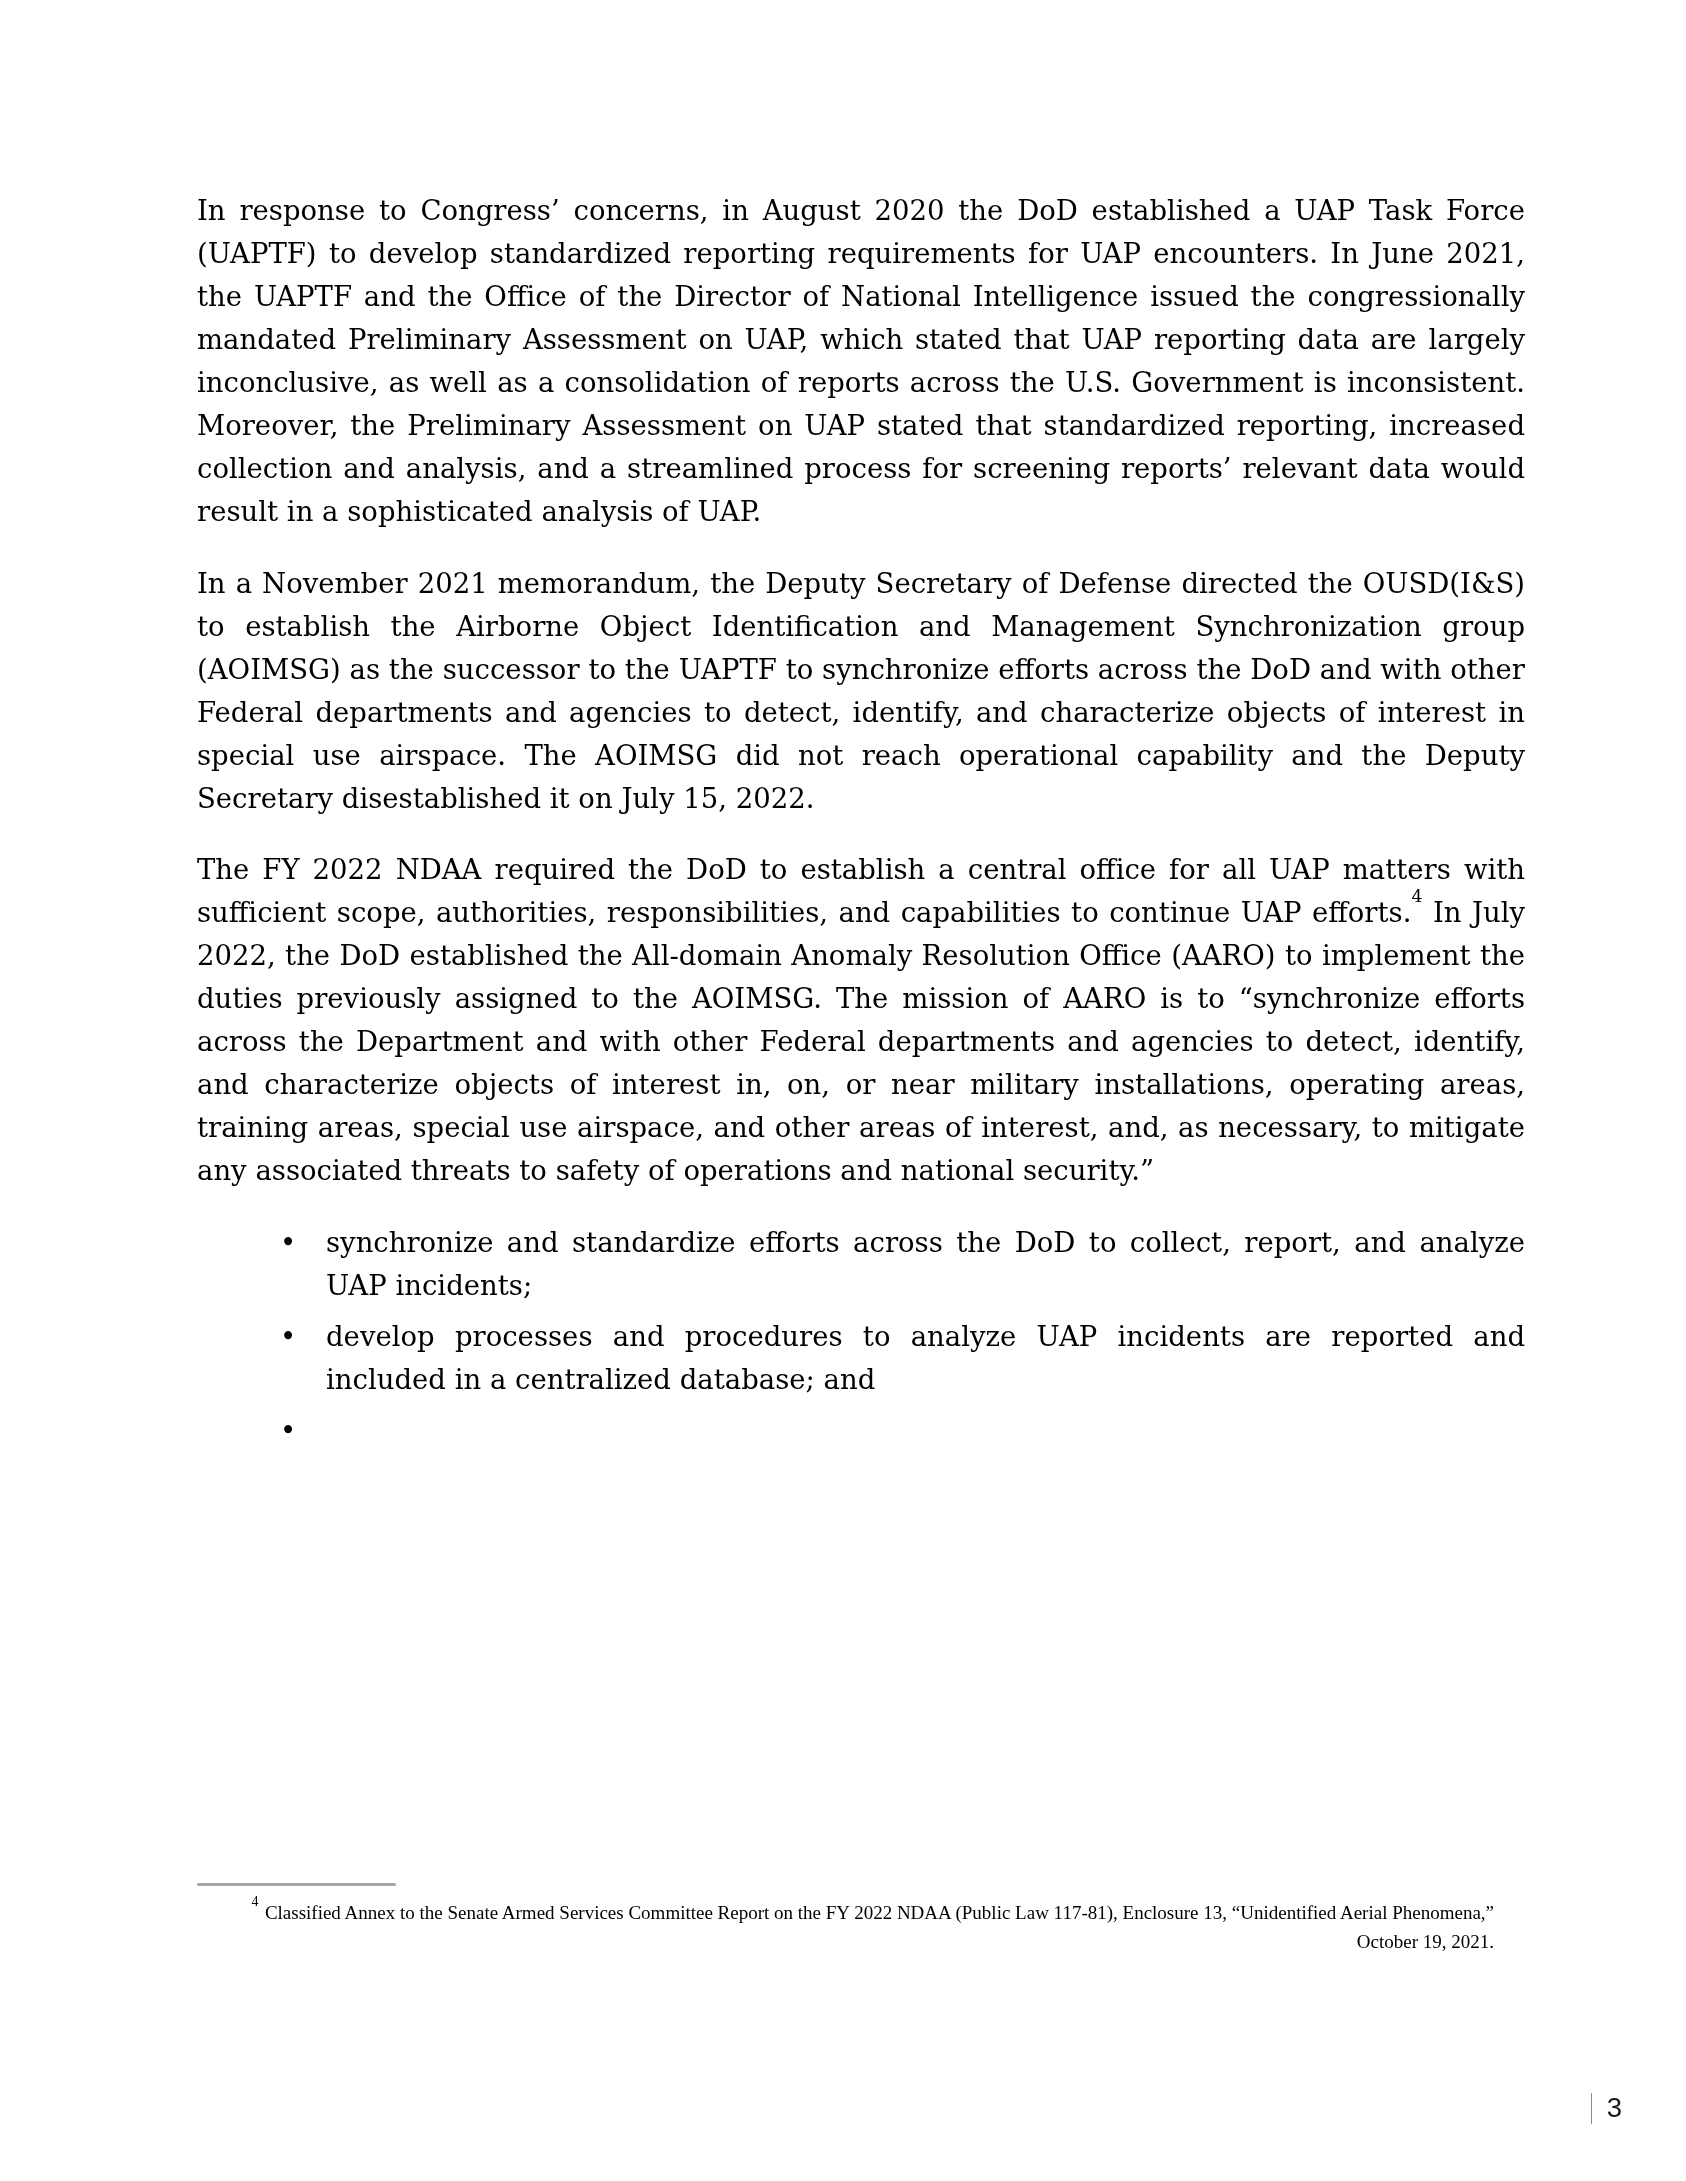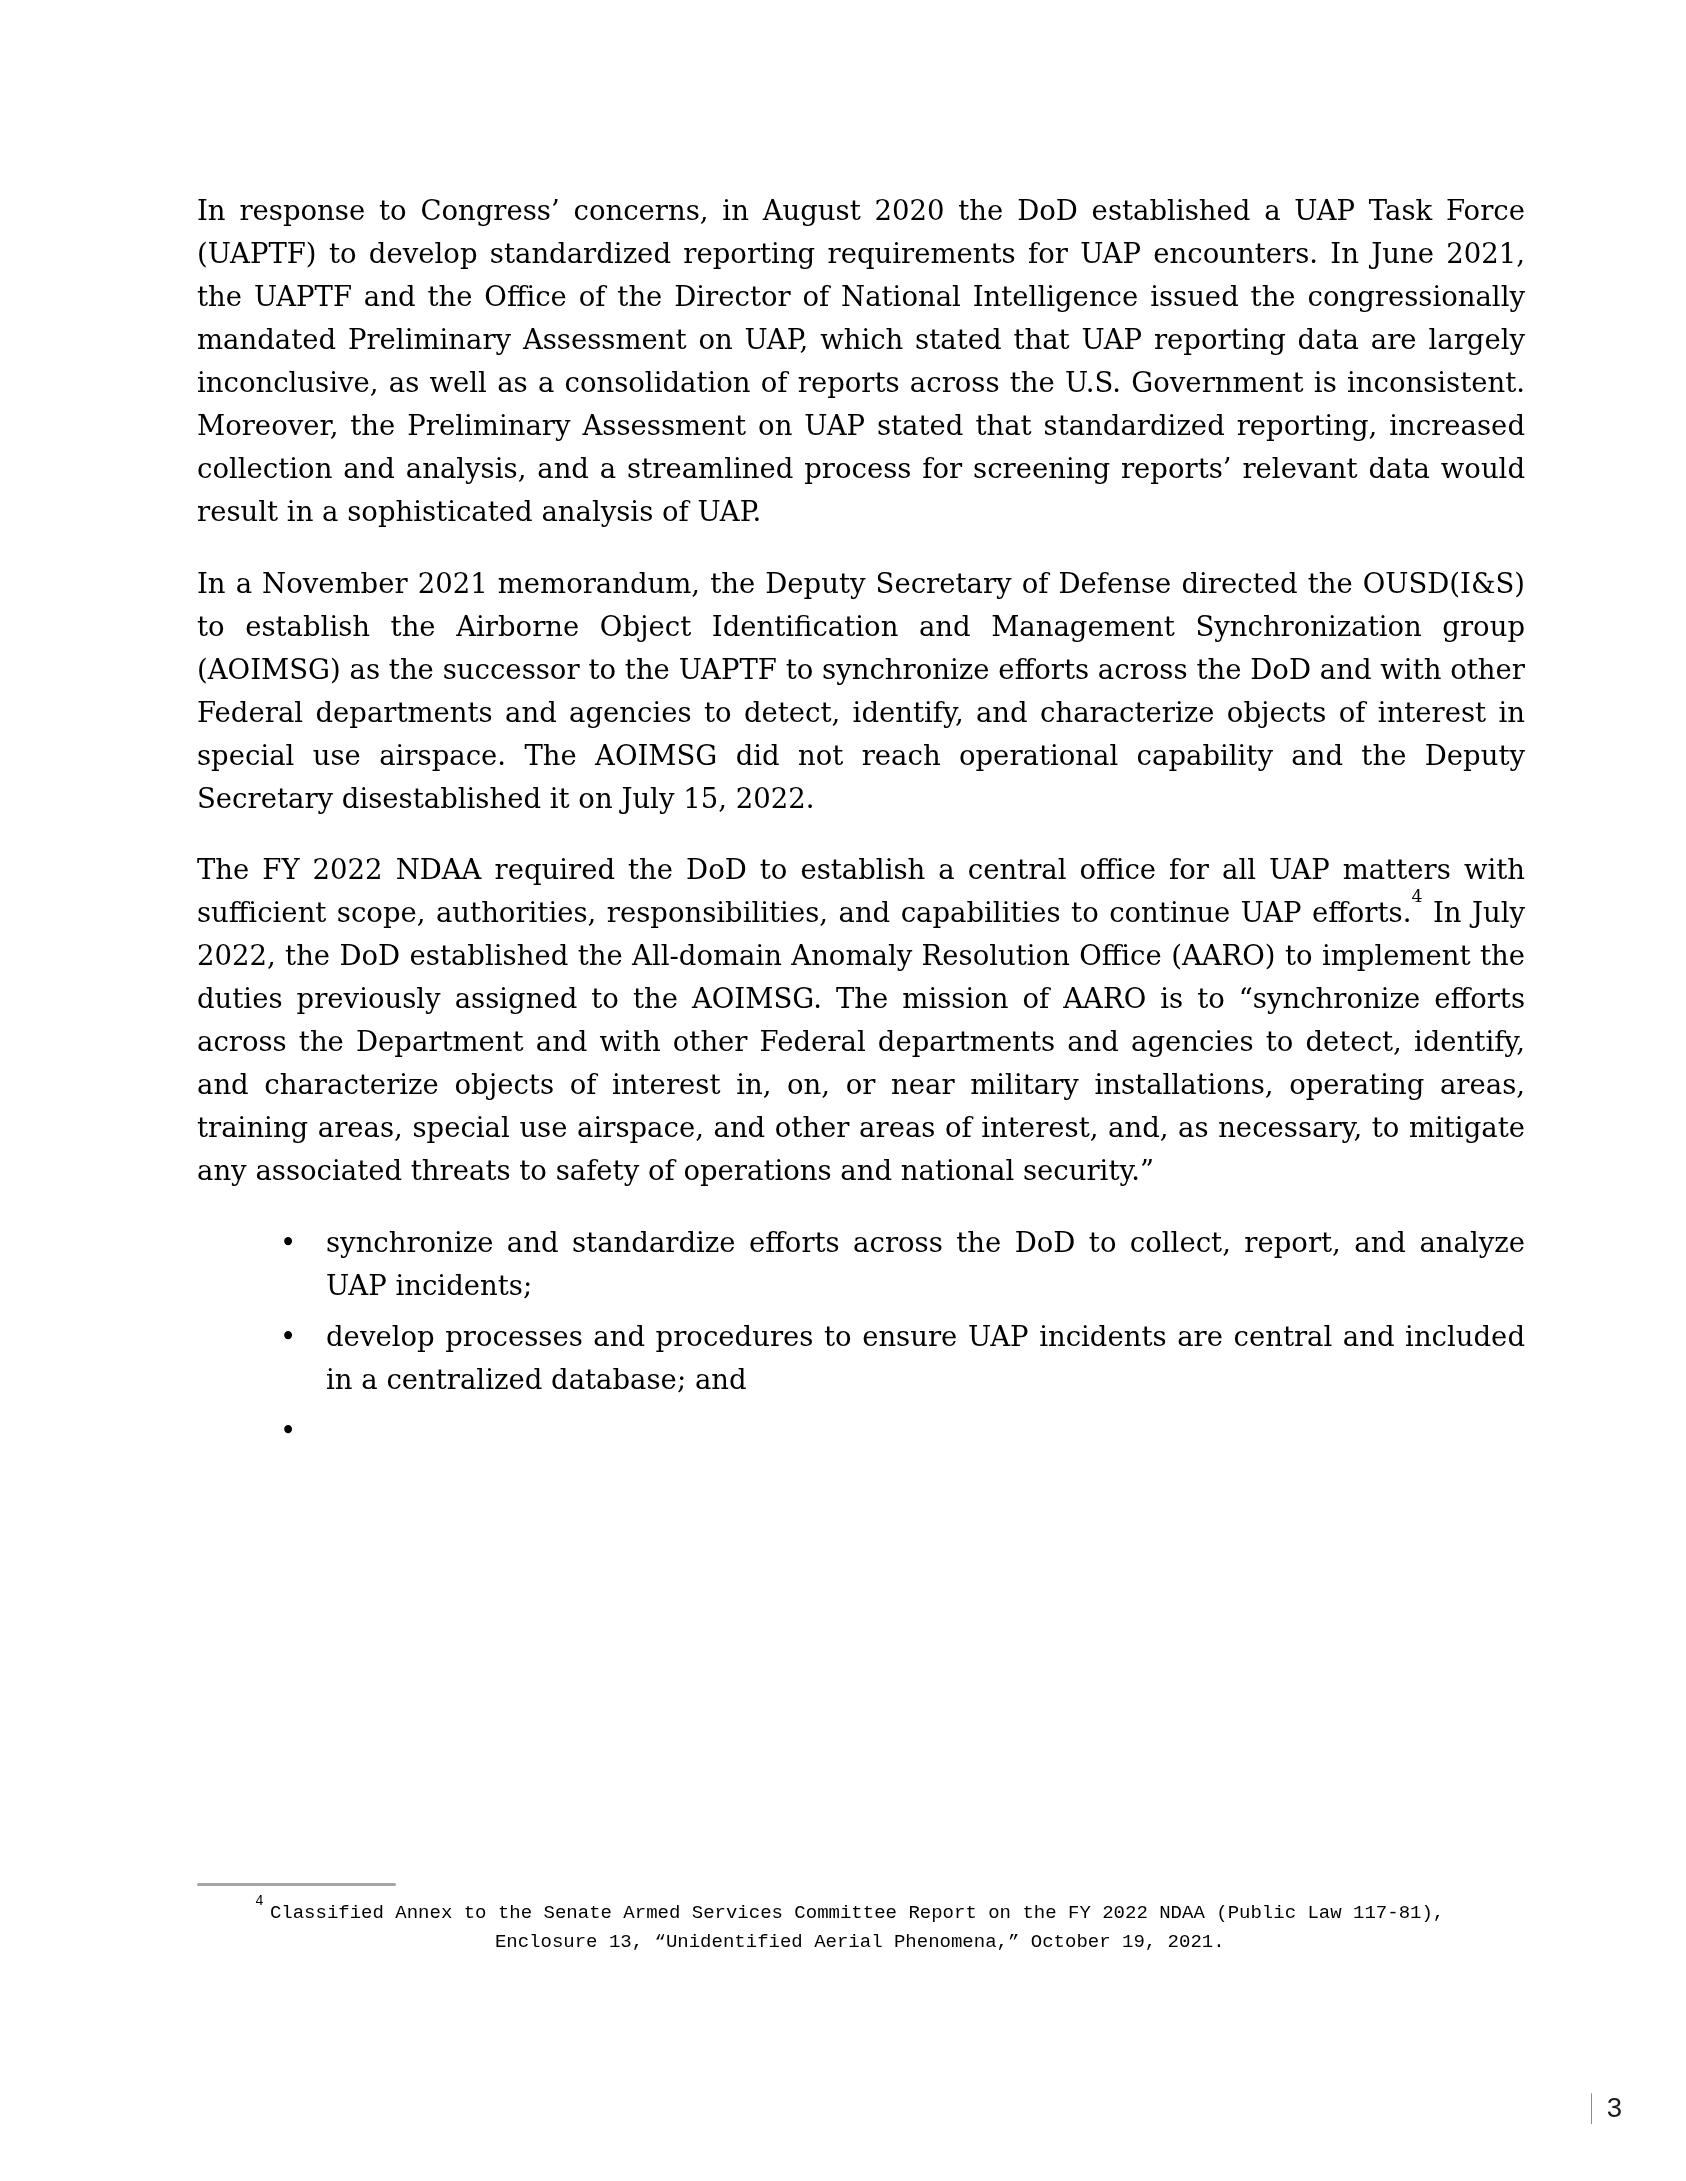--- a/index.html
+++ b/index.html
@@ -39,25 +39,25 @@
   ul.uap-list .bullet-marker {
     position: absolute;
     left: 83px;
     top: 0;
   }
   .footnotes {
     position: absolute;
     left: 197px;
     top: 1883px;
     width: 1297px;
-    font-family: Liberation Mono, monospace;
+    font-family: Liberation Serif, serif;
     font-size: 19px;
     line-height: 28.5px;
     color: #000000;
-    text-align: center;
+    text-align: right;
   }
   .fn-rule {
     width: 199px;
     height: 2.8px;
     background: #a6a6a6;
     margin-bottom: 8.3px;
   }
   .footnote {
     padding-left: 28.5px;
     text-indent: -20px;
@@ -101,21 +101,21 @@
     <p><span>The FY 2022 NDAA required the DoD to establish a central office for all UAP matters with sufficient scope, authorities, responsibilities, and capabilities to continue UAP efforts.</span><sup class="fn-ref">4</sup><span> In July 2022, the DoD established the All-domain Anomaly Resolution Office (AARO) to implement the duties previously assigned to the AOIMSG. The mission of AARO is to “synchronize efforts across the Department and with other Federal departments and agencies to detect, identify, and characterize objects of interest in, on, or near military installations, operating areas, training areas, special use airspace, and other areas of interest, and, as necessary, to mitigate any associated threats to safety of operations and national security.”</span></p>
 
 
     <ul class="uap-list">
       <li>
         <span class="bullet-marker">•</span>
         <span>synchronize and standardize efforts across the DoD to collect, report, and analyze UAP incidents;</span>
       </li>
       <li>
         <span class="bullet-marker">•</span>
-        <span>develop processes and procedures to ensure UAP incidents are central and included in a centralized database; and</span>
+        <span>develop processes and procedures to analyze UAP incidents are reported and included in a centralized database; and</span>
       </li>
       <li>
         <span class="bullet-marker">•</span>
       </li>
     </ul>
 
 
   </div>
 
   <div class="footnotes">

